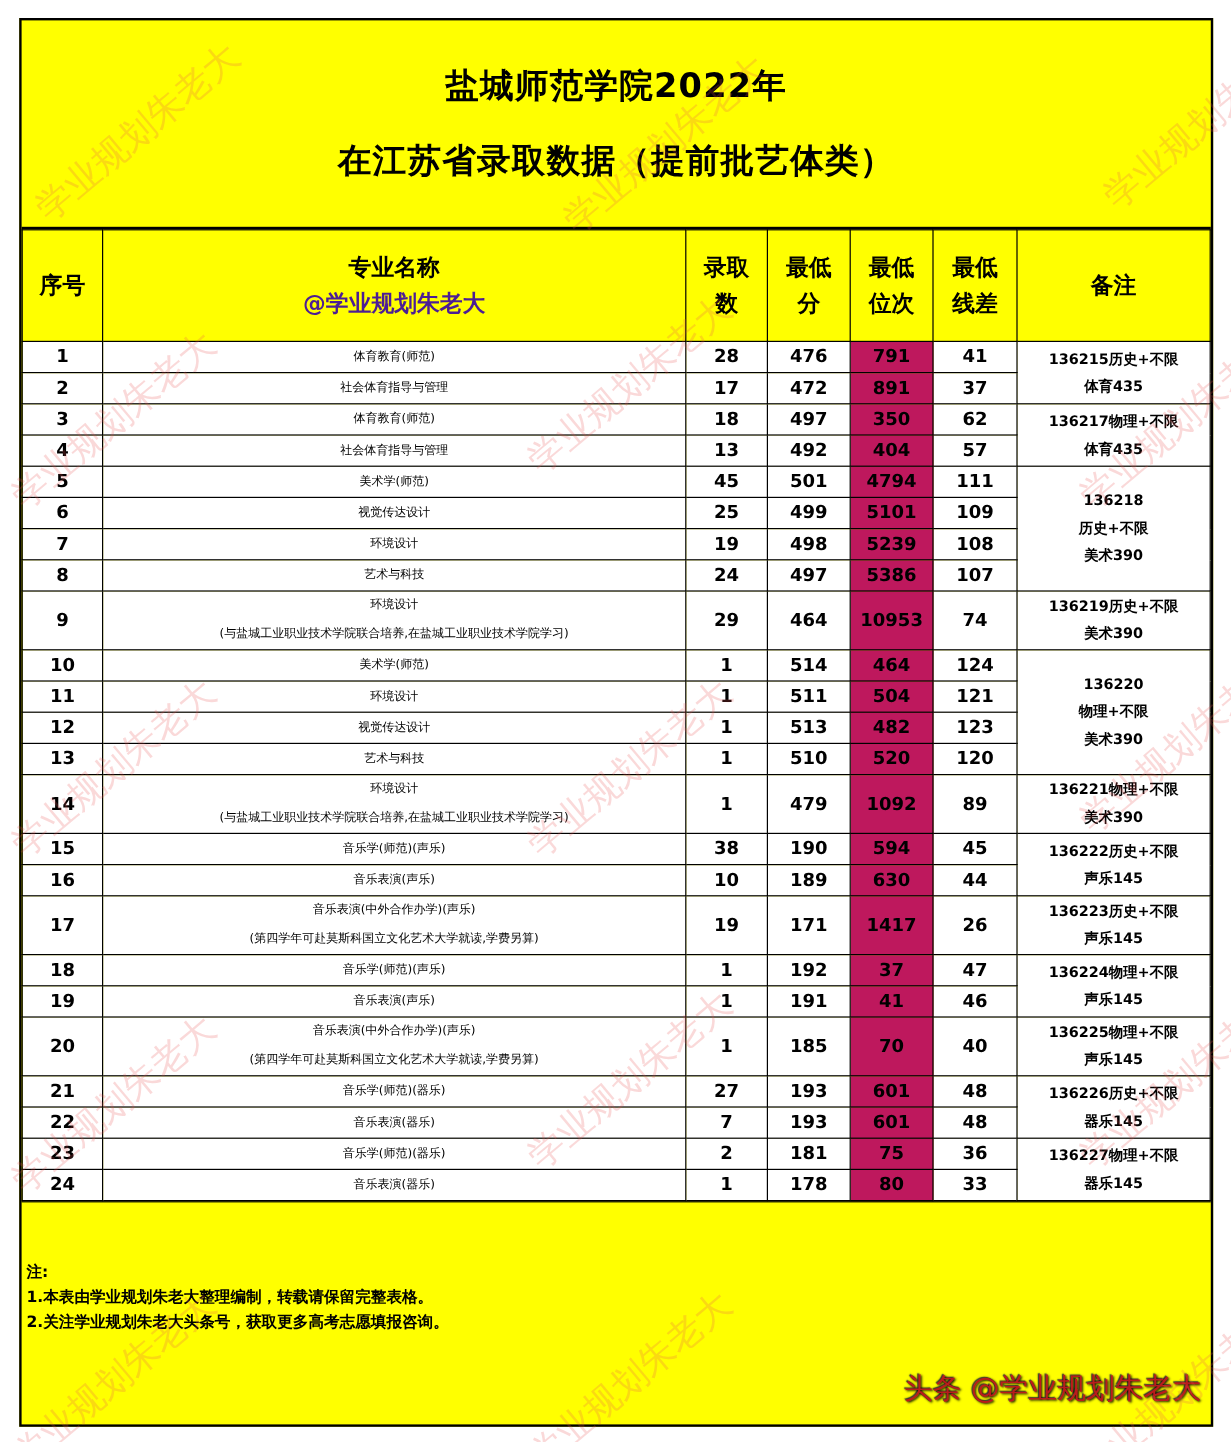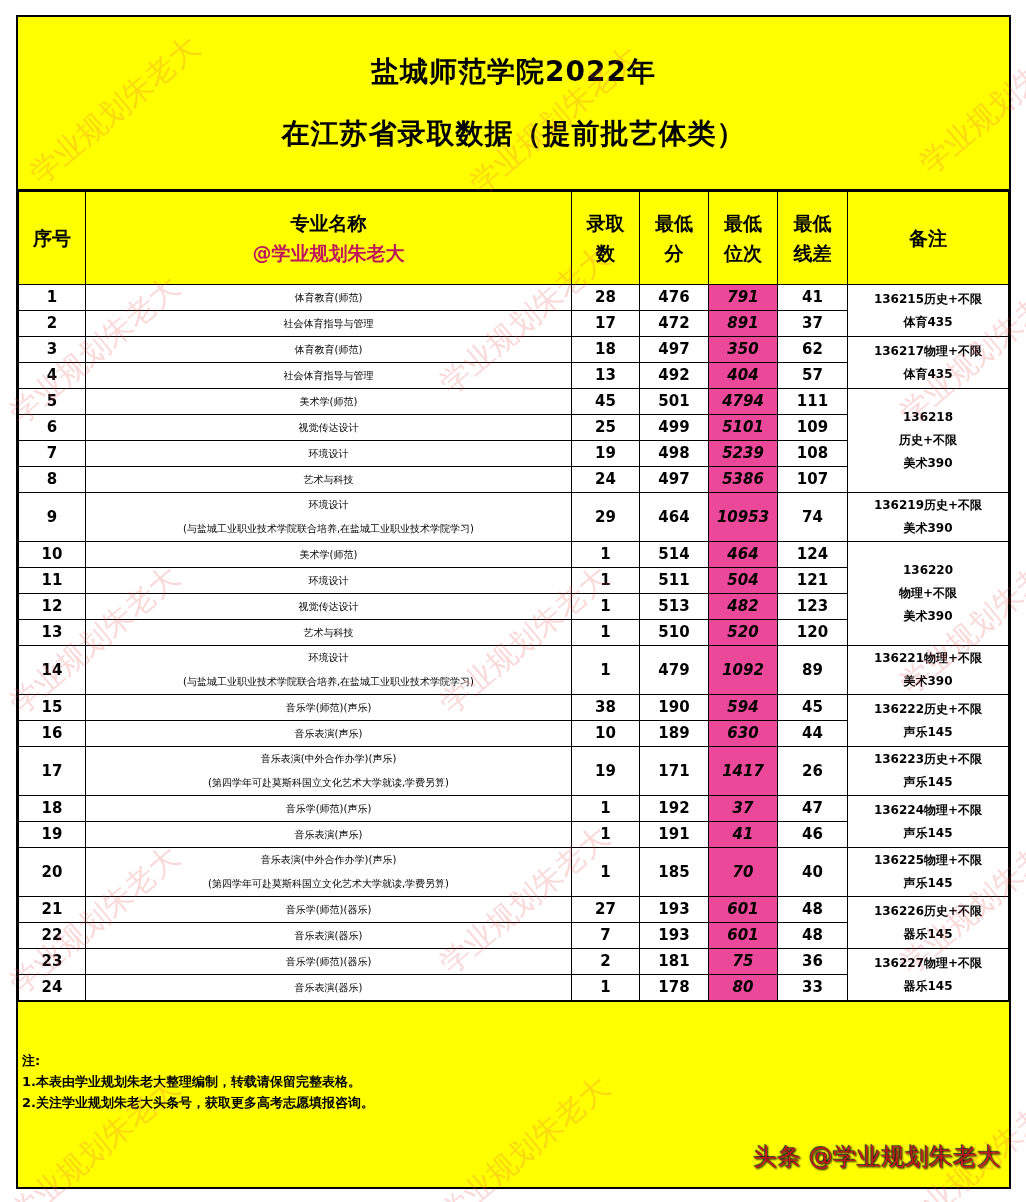--- a/index.html
+++ b/index.html
@@ -3,24 +3,24 @@
 <meta charset="utf-8">
 <style>
   html,body{margin:0;padding:0;background:#fff;}
   body{width:1026px;height:1202px;position:relative;font-family:"DejaVu Sans","Liberation Sans",sans-serif;overflow:hidden;}
   .sheet{position:absolute;left:16px;top:15px;width:995px;border:2px solid #000;background:#ffff00;box-sizing:border-box;}
   .title{height:172px;display:flex;flex-direction:column;justify-content:center;align-items:center;border-bottom:2px solid #000;}
   .title div{font-weight:bold;color:#000;font-size:28px;line-height:62px;letter-spacing:1px;}
   table{border-collapse:collapse;width:100%;table-layout:fixed;}
   th,td{border:1px solid #000;text-align:center;vertical-align:middle;padding:0;font-weight:bold;color:#000;}
   th{background:#ffff00;font-size:19px;line-height:30px;height:92px;}
-  th .red{color:#be185d;}
+  th .red{color:#4c1d95;}
   td{background:#fff;font-size:15px;line-height:25px;height:25px;}
   td.name{font-weight:normal;font-size:10px;line-height:24px;margin-top:34px;}
-  td.rank{background:#ec4899;font-style:italic;}
+  td.rank{background:#be185d;}
   th.rankh{background:#ffff00;}
   td.note{font-size:12px;line-height:23px;}
   .footer{height:185px;position:relative;border-top:1px solid #000;}
   .notes{position:absolute;left:4px;top:48px;font-size:13px;line-height:21px;font-weight:bold;color:#000;}
   .brand{position:absolute;right:8px;bottom:14px;font-size:24px;color:#b91c1c;text-shadow:1px 1px 2px #000,-1px -1px 1px #333;}
   .wm{position:absolute;color:rgba(230,80,80,0.22);font-size:30px;transform:rotate(-40deg);pointer-events:none;white-space:nowrap;}
 </style>
 </head>
 <body>
 

